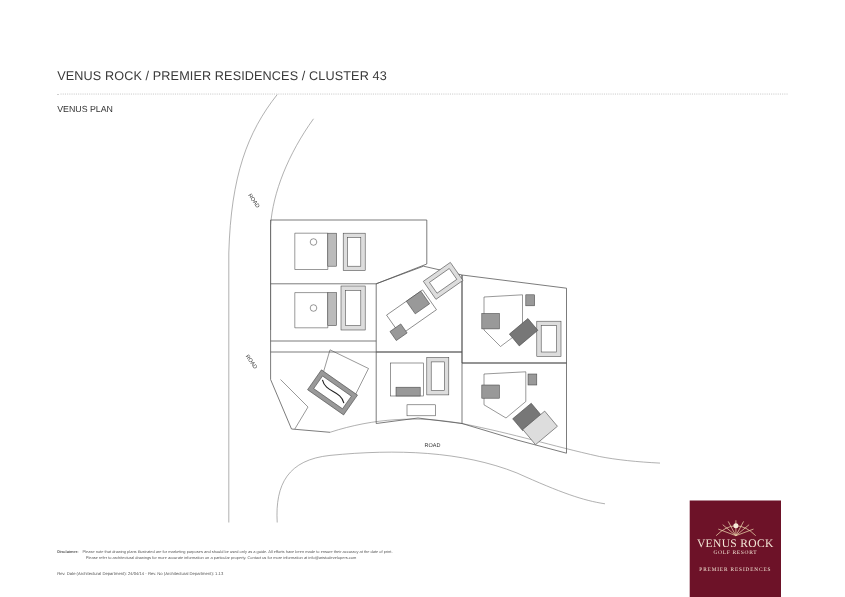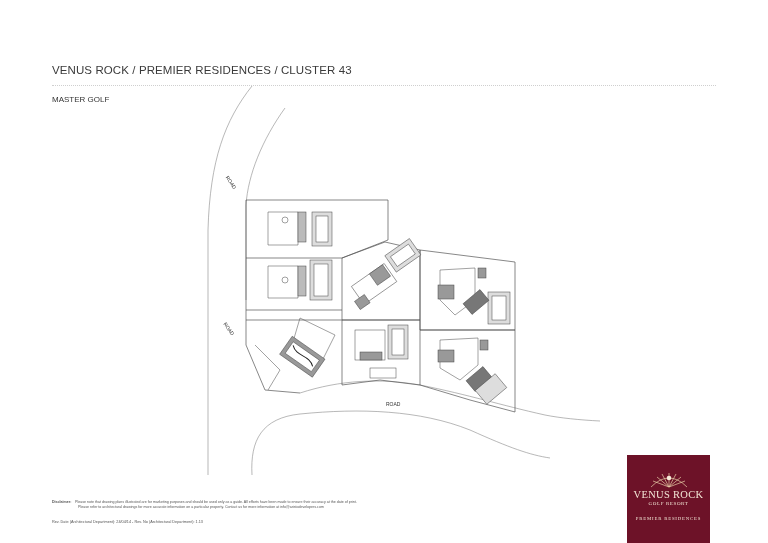--- a/index.html
+++ b/index.html
@@ -17,21 +17,21 @@
   .logo .name { position:absolute; left:0; width:83px; top:34px; font-family:"Liberation Serif", serif; font-size:10.5px; letter-spacing:0.3px; }
   .logo .sub1 { position:absolute; left:0; width:83px; top:46px; font-family:"Liberation Serif", serif; font-size:5px; letter-spacing:0.6px; }
   .logo .sub2 { position:absolute; left:0; width:83px; top:61px; font-family:"Liberation Serif", serif; font-size:4.8px; letter-spacing:0.8px; }
   .roadlbl { font-family:"Liberation Sans", sans-serif; font-size:5px; fill:#333; }
 </style>
 </head>
 <body>
 
 <div class="title">VENUS ROCK / PREMIER RESIDENCES / CLUSTER 43</div>
 <div class="rule"></div>
-<div class="subtitle">MASTER GOLF</div>
+<div class="subtitle">VENUS PLAN</div>
 
 <svg class="plan" viewBox="0 0 768 543" xmlns="http://www.w3.org/2000/svg">
   <g fill="none" stroke="#888" stroke-width="0.6">
 
     <path d="M252 86 C 225 120, 210 160, 208 230 L 208 475"></path>
     <path d="M285 108 C 262 140, 248 175, 246 205 L 246 300"></path>
 
     <path d="M252 475 C 250 440, 262 418, 300 414 C 360 408, 420 410, 470 430 C 510 448, 530 455, 550 458"></path>
     <path d="M300 393 C 340 380, 380 378, 420 385 C 470 395, 500 405, 545 415 C 560 418, 580 420, 600 421"></path>
   </g>

